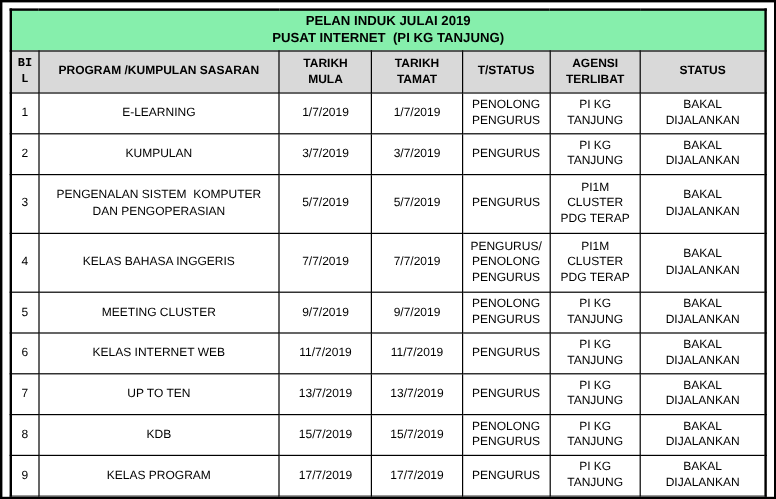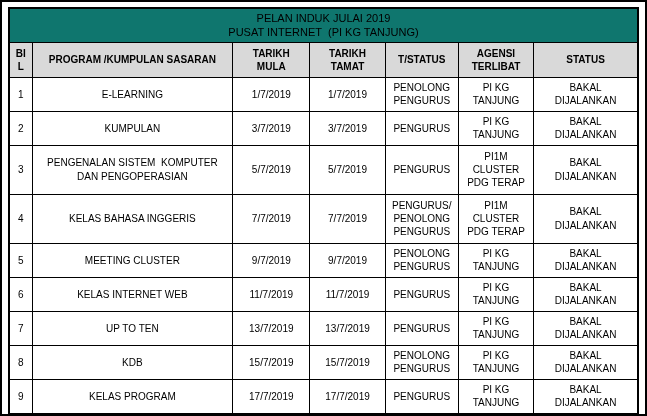--- a/index.html
+++ b/index.html
@@ -28,36 +28,37 @@
   table.main-table td {
     border: 1.5px solid #000000;
     text-align: center;
     vertical-align: middle;
     padding: 2px 3px;
     white-space: pre-wrap;
     word-wrap: break-word;
     color: #000000;
   }
   .title-cell {
-    font-weight: normal;
+    font-weight: bold;
     font-size: 11px;
     line-height: 1.3;
-    background: #0f766e;
+    background: #86efac;
     height: 28px;
     border-bottom: 2px solid #000000;
   }
   tr.header-row th {
     background: #d9d9d9;
     font-weight: bold;
     font-size: 10px;
     line-height: 1.3;
     height: 30px;
   }
   th.col-bil {
     word-break: break-all;
+    font-family: Liberation Mono, monospace;
   }
   tbody td {
     font-size: 10px;
     line-height: 1.32;
     font-weight: normal;
     background: #ffffff;
   }
   tbody tr.row-short td { height: 29px; }
   tbody tr.row-tall  td { height: 44px; }
 </style>

